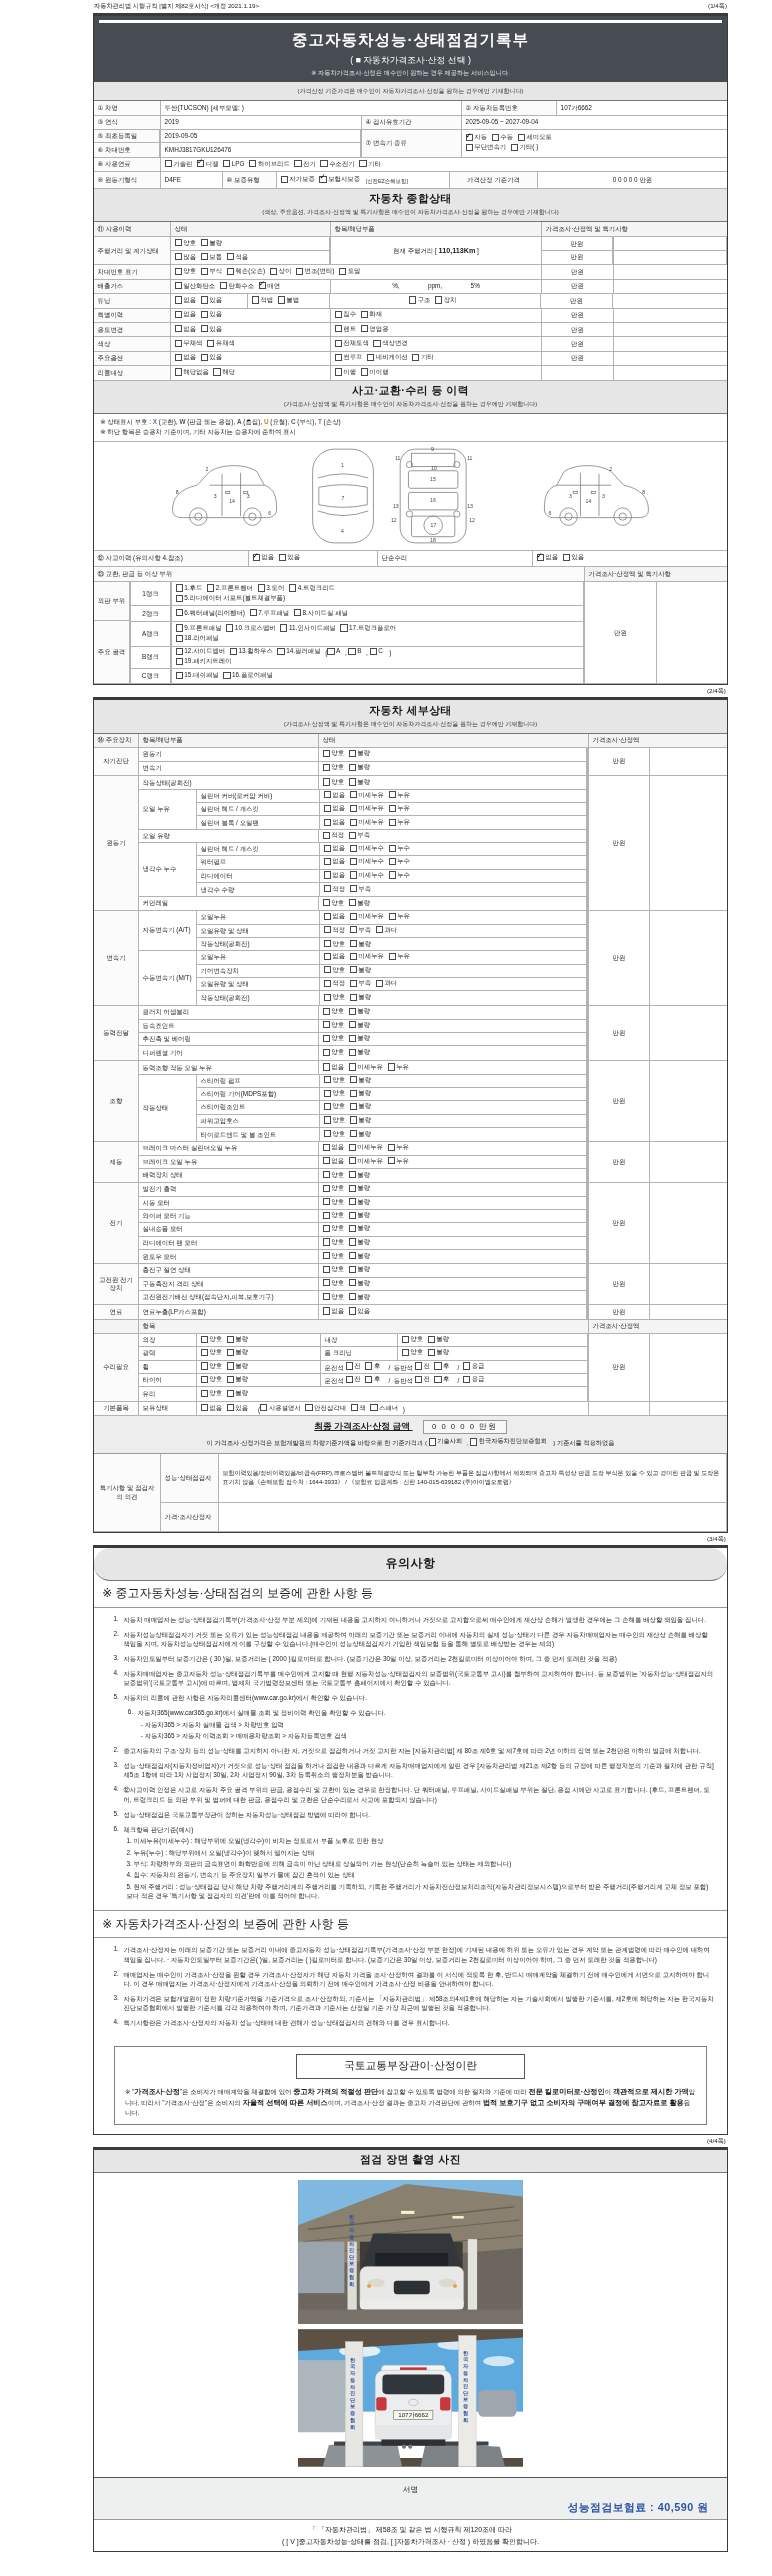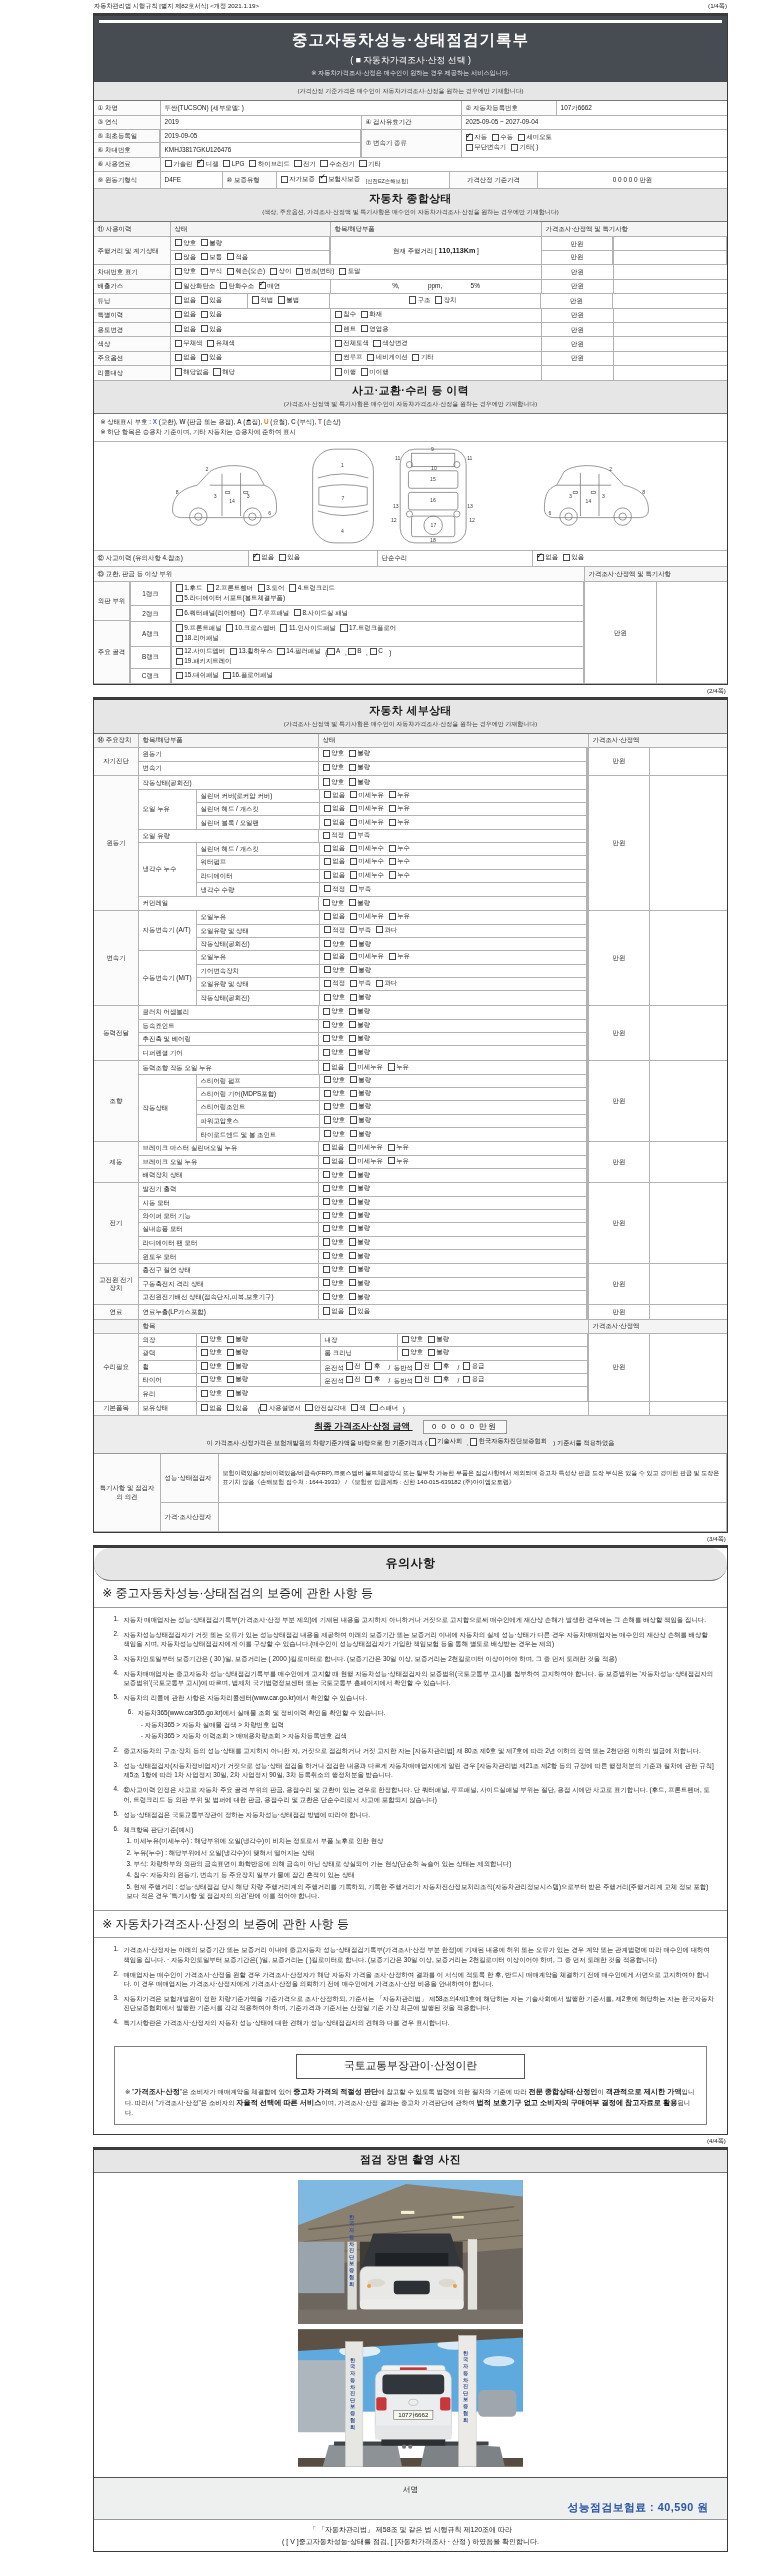--- a/index.html
+++ b/index.html
@@ -1904,21 +1904,21 @@
           <span class="num">3.</span>
           <div class="ntx">자동차가격은 보험개발원이 정한 차량기준가액을 기준가격으로 조사·산정하되, 기준서는 「자동차관리법」 제58조의4제1호에 해당하는 자는 기술사회에서 발행한 기준서를, 제2호에 해당하는 자는 한국자동차진단보증협회에서 발행한 기준서를 각각 적용하여야 하며, 기준가격과 기준서는 산정일 기준 가장 최근에 발행된 것을 적용합니다.</div>
         </div>
         <div class="nit">
           <span class="num">4.</span>
           <div class="ntx">특기사항란은 가격조사·산정자의 자동차 성능·상태에 대한 견해가 성능·상태점검자의 견해와 다를 경우 표시합니다.</div>
         </div>
       </div>
     <div class="pricebox">
       <div class="pb-title">국토교통부장관이·산정이란</div>
-      <div class="pb-text" id="pricebox-text"><span>※ "</span><b>가격조사·산정</b><span>"은 소비자가 매매계약을 체결함에 있어 </span><b>중고차 가격의 적절성 판단</b><span>에 참고할 수 있도록 법령에 의한 절차와 기준에 따라 </span><b>전문 종합상태·산정인</b><span>이 </span><b>객관적으로 제시한 가액</b><span>입니다. 따라서 "가격조사·산정"은 소비자의 </span><b>자율적 선택에 따른 서비스</b><span>이며, 가격조사·산정 결과는 중고차 가격판단에 관하여 </span><b>법적 보호기구 없고 소비자의 구매여부 결정에 참고자료로 활용</b><span>됩니다.</span></div>
+      <div class="pb-text" id="pricebox-text"><span>※ "</span><b>가격조사·산정</b><span>"은 소비자가 매매계약을 체결함에 있어 </span><b>중고차 가격의 적절성 판단</b><span>에 참고할 수 있도록 법령에 의한 절차와 기준에 따라 </span><b>전문 킬로미터로·산정인</b><span>이 </span><b>객관적으로 제시한 가액</b><span>입니다. 따라서 "가격조사·산정"은 소비자의 </span><b>자율적 선택에 따른 서비스</b><span>이며, 가격조사·산정 결과는 중고차 가격판단에 관하여 </span><b>법적 보호기구 없고 소비자의 구매여부 결정에 참고자료로 활용</b><span>됩니다.</span></div>
     </div>
   </div>
   <div class="marker">(4/4쪽)</div>
 
   <div class="page">
     <div class="sechead">
       <div class="st">점검 장면 촬영 사진</div>
     </div>
     <div class="photowrap">
       <div class="photo">

